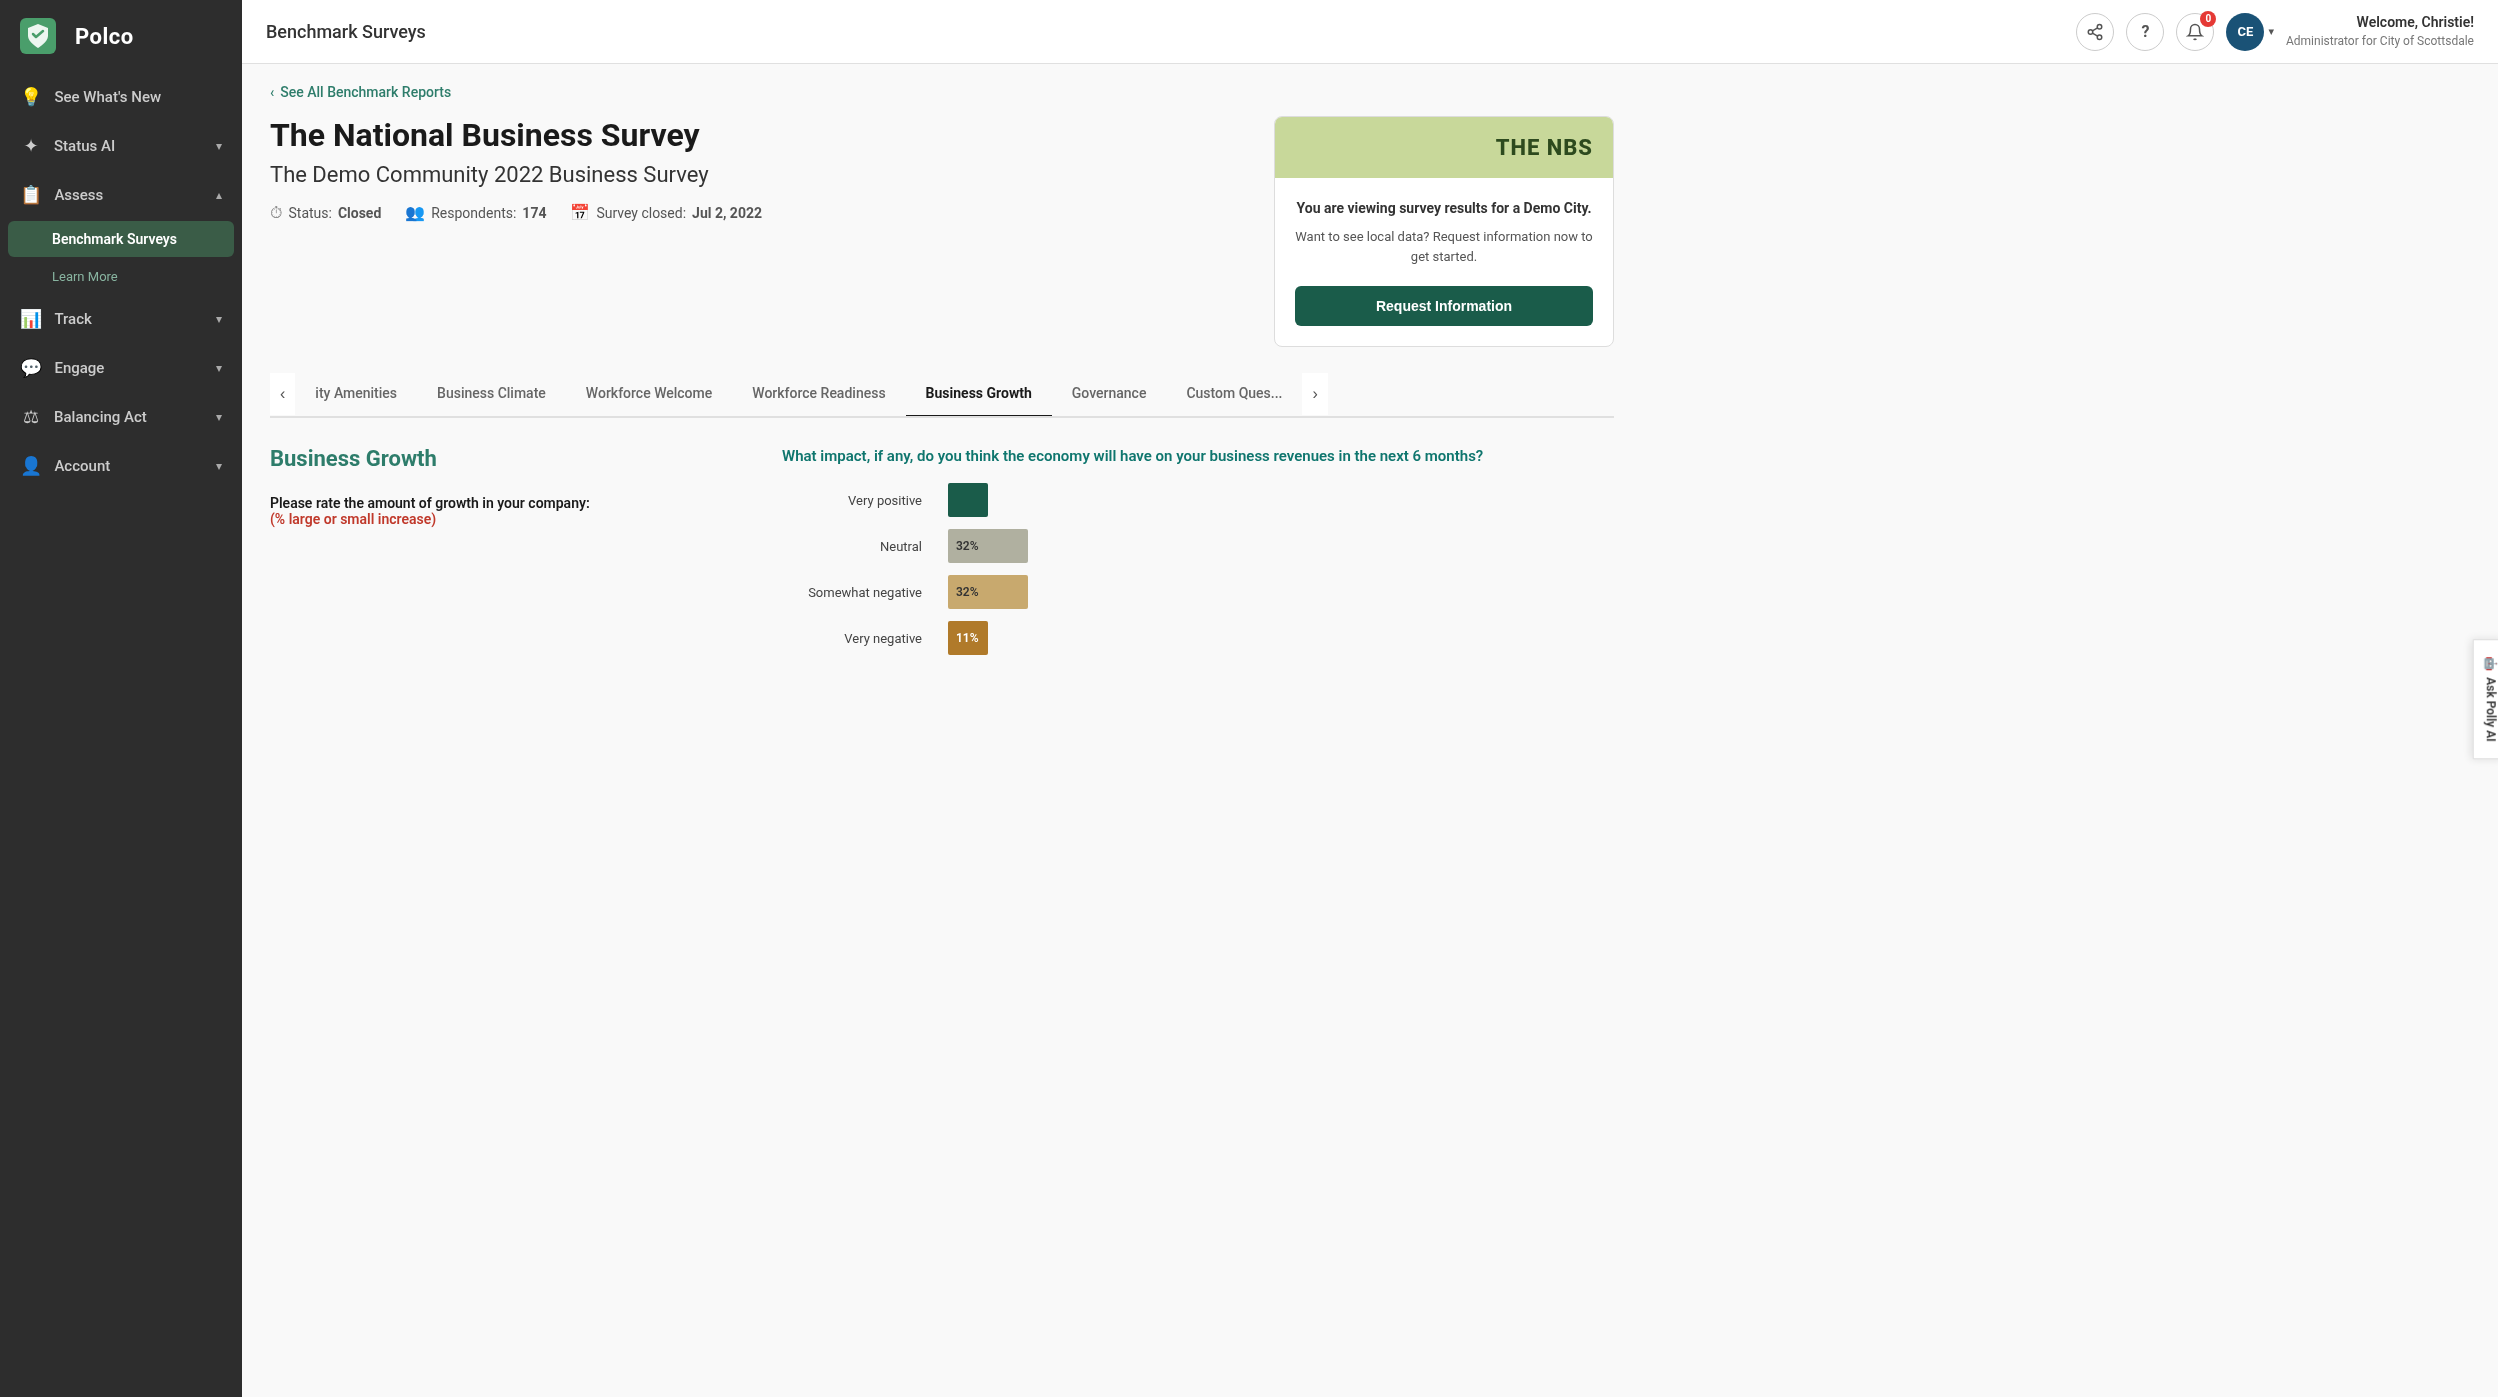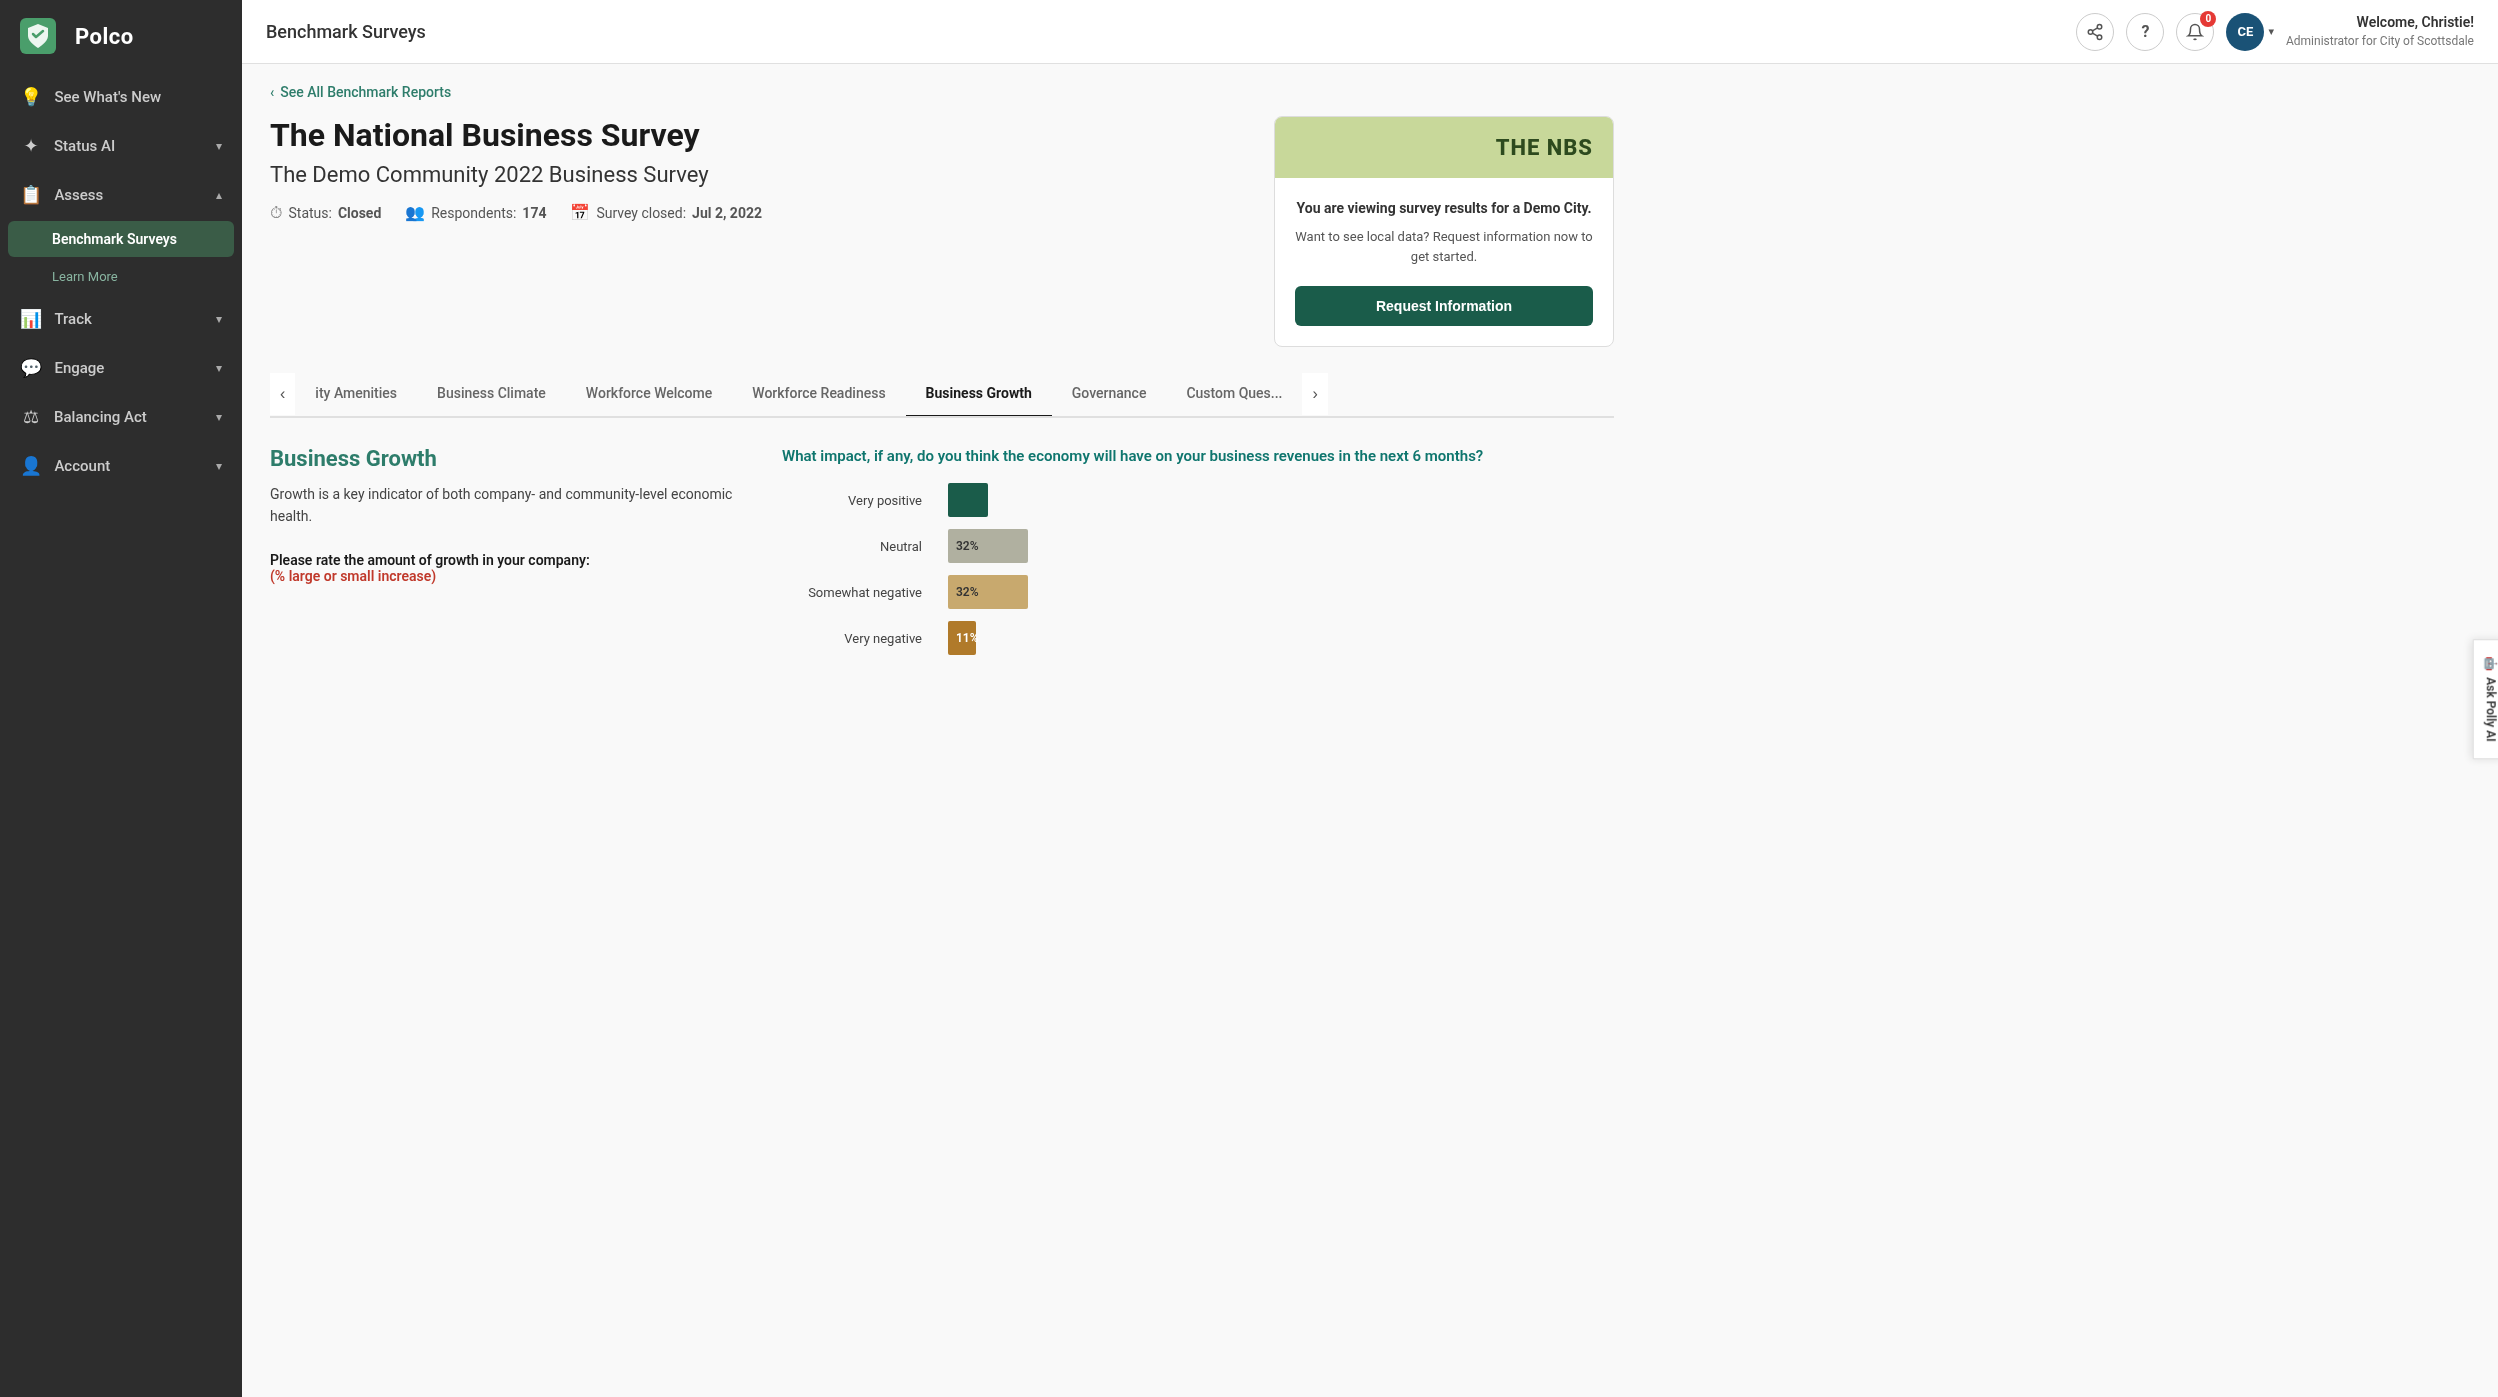--- a/index.html
+++ b/index.html
@@ -517,21 +517,20 @@
         <div class="tab-item">Workforce Readiness</div>
         <div class="tab-item active">Business Growth</div>
         <div class="tab-item">Governance</div>
         <div class="tab-item">Custom Ques...</div>
         <button class="tab-arrow">›</button>
       </div>
 
       <div class="content-below-tabs">
         <div class="content-left">
           <h2 class="section-heading">Business Growth</h2>
-          <p class="section-desc">Growth is a key indicator of both company- and community-level economic health.</p>
           <p class="sub-question">
             <span>Please rate the amount of growth in your company:</span><br>
             <span class="sub-question-link">(% large or small increase)</span>
           </p>
         </div>
 
         <div class="chart-area">
           <p class="question-heading">What impact, if any, do you think the economy will have on your business revenues in the next 6 months?</p>
           <div class="bar-chart" id="bar-chart">
               <div class="bar-row">
@@ -552,21 +551,21 @@
                 <div class="bar-label">Somewhat negative</div>
                 <div class="bar-track">
                   <div class="bar-fill" style="background: rgb(200, 169, 110); width: 80px;">
                     <span class="bar-pct dark">32%</span>
                   </div>
                 </div>
               </div>
               <div class="bar-row">
                 <div class="bar-label">Very negative</div>
                 <div class="bar-track">
-                  <div class="bar-fill" style="background: rgb(176, 122, 42); width: 28px;">
+                  <div class="bar-fill" style="background: rgb(176, 122, 42); width: 40px;">
                     <span class="bar-pct">11%</span>
                   </div>
                 </div>
               </div>
             </div>
         </div>
       </div>
 
     </div>
   </div>

